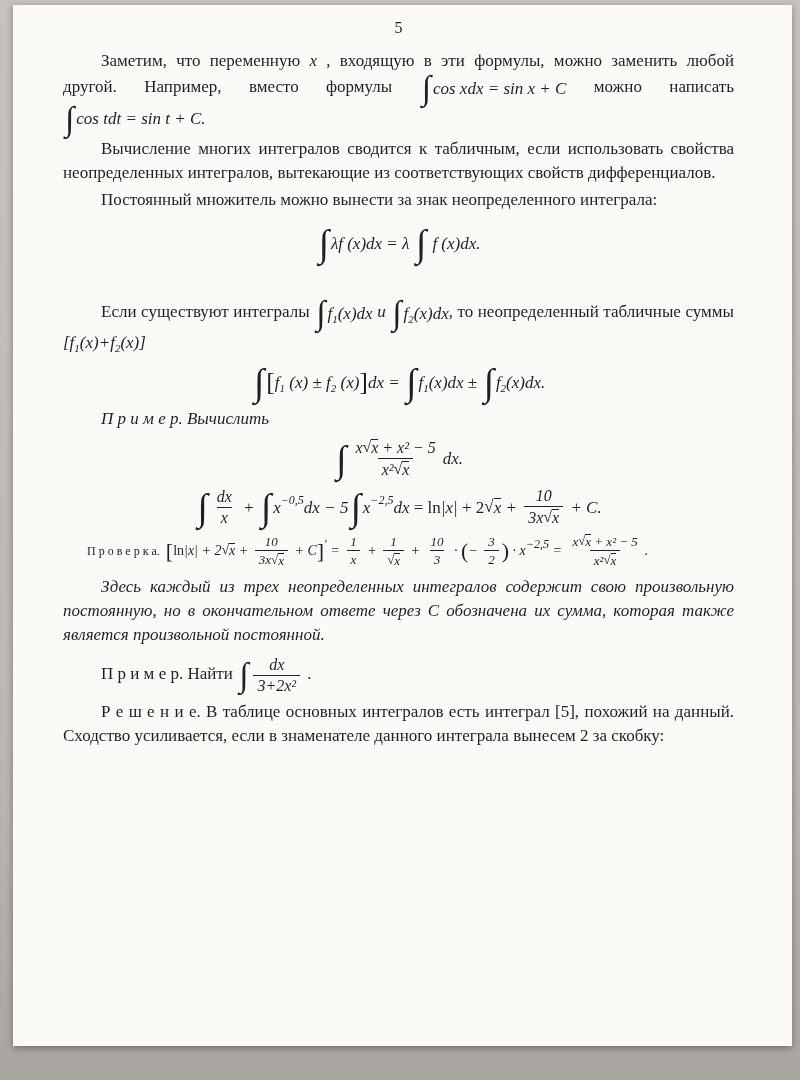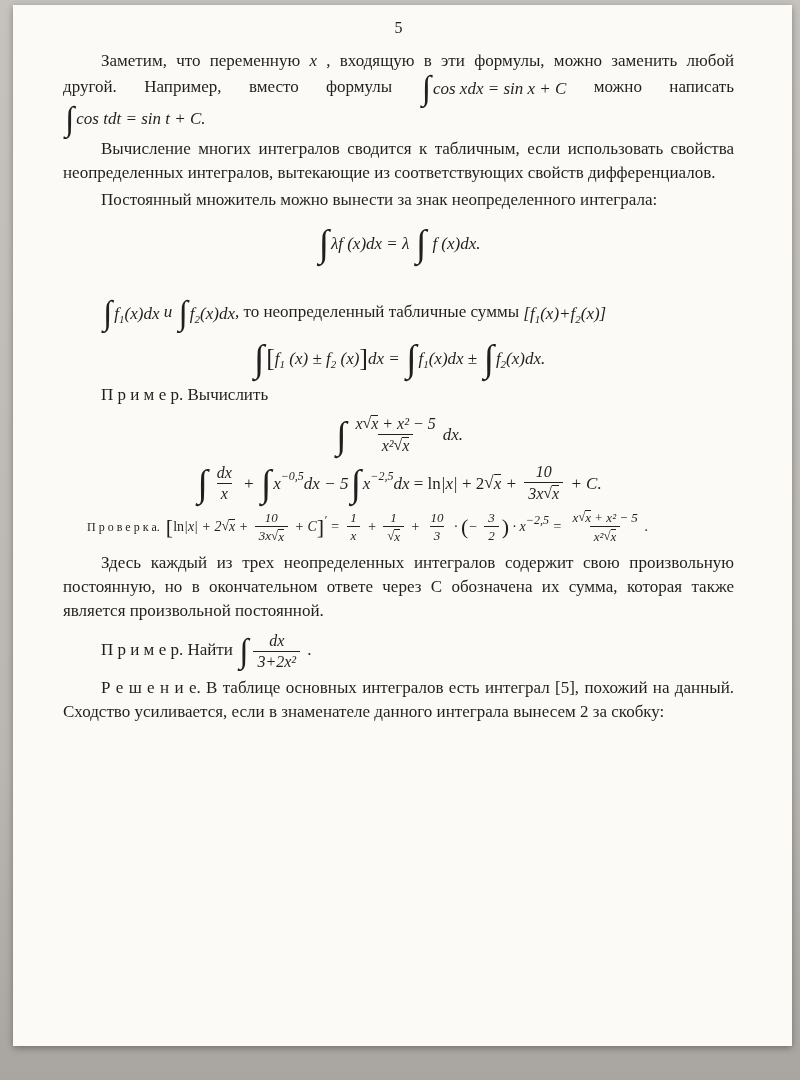--- a/index.html
+++ b/index.html
@@ -85,21 +85,21 @@
     display: flex;
     align-items: center;
     font-size: 14px;
     margin: 8px 0 6px 24px;
     line-height: 1;
   }
   .check-line .check-label { white-space: pre; margin-right: 6px; font-size: 12px; }
   .check-line .mbig { font-size: 22px; }
   .check-line .mfrac { font-size: 13px; }
 
-  .mt8 { margin-top: 8px; }
+  .mt8 { margin-top: 8px; font-style: italic; }
   .p9line { margin: 10px 0 6px; }
 </style>
 </head>
 <body>
 
 <div id="scan">
   <div id="page">
 
     <div class="pagenum">5</div>
 
@@ -115,21 +115,21 @@
 
     <p class="para indent">Постоянный множитель можно вынести за знак неопределенного интеграла:</p>
 
     <div class="dformula f-lambda">
         <span class="mint">∫</span>
         <span class="mtxt">λf (x)dx = λ </span>
         <span class="mint">∫</span>
         <span class="mtxt"> f (x)dx.</span>
       </div>
 
-    <p class="para indent"><span class="formula-inline">
+    <p class="para indent"><span>Если существуют интегралы </span><span class="formula-inline">
           <span class="mint">∫</span>
           <span class="mtxt">f</span>
           <span class="msub">1</span>
           <span class="mtxt">(x)dx</span>
         </span><span class="it">  и  </span><span class="formula-inline">
           <span class="mint">∫</span>
           <span class="mtxt">f</span>
           <span class="msub">2</span>
           <span class="mtxt">(x)dx</span>
         </span><span>, то неопределенный табличные суммы </span><span class="formula-inline">

